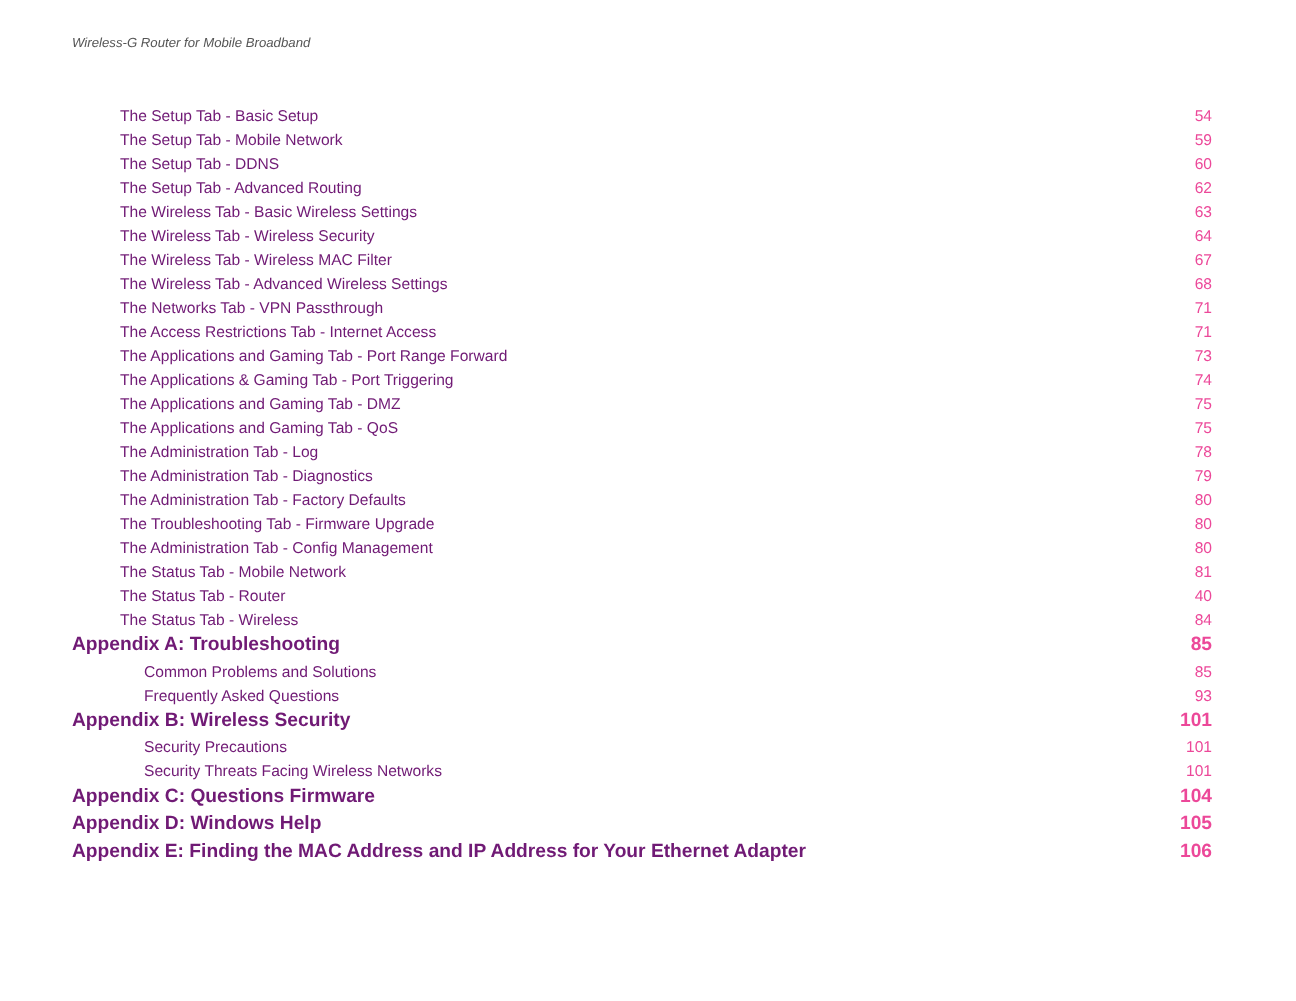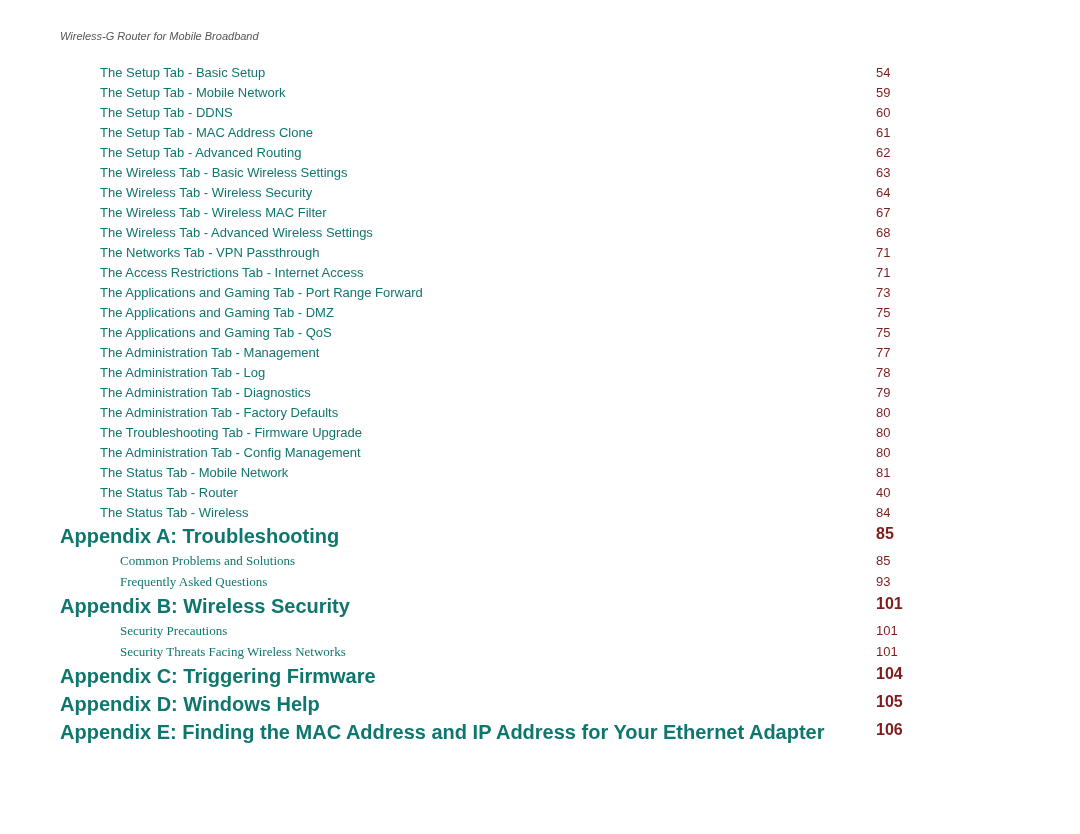--- a/index.html
+++ b/index.html
@@ -12,81 +12,76 @@
       font-family: Arial, Helvetica, sans-serif;
       font-size: 13px;
       color: #000000;
       width: 1080px;
       min-height: 834px;
       padding: 30px 60px 40px 60px;
     }
     .page-header {
       font-size: 11px;
       color: #555;
-      margin-bottom: 20px;
+      margin-bottom: 44px;
       font-style: italic;
     }
     .toc-table {
       width: 100%;
       border-collapse: collapse;
     }
     .toc-table tr td {
       padding: 2.5px 0;
       vertical-align: top;
     }
     .toc-table tr td.entry-label {
       padding-left: 40px;
       font-size: 13px;
-      color: #0f766e;
+      color: #701a75;
       width: 85%;
       margin-top: 21px;
     }
     .toc-table tr td.entry-page {
-      text-align: left;
+      text-align: right;
       font-size: 13px;
-      color: #7f1d1d;
+      color: #ec4899;
       white-space: nowrap;
       padding-right: 10px;
     }
     .toc-table tr.appendix-row td.entry-label {
       padding-left: 0px;
-      font-size: 20px;
+      font-size: 16px;
       font-weight: bold;
     }
     .toc-table tr.appendix-row td.entry-page {
       font-size: 16px;
       font-weight: bold;
     }
     .toc-table tr.sub-item td.entry-label {
       padding-left: 60px;
-      font-family: Liberation Serif, serif;
     }
   </style>
 </head>
 <body>
 
 <div class="page-header">Wireless-G Router for Mobile Broadband</div>
 
 <table class="toc-table">
   <tbody id="toc-body">
       <tr>
         <td class="entry-label">The Setup Tab - Basic Setup</td>
         <td class="entry-page">54</td>
       </tr>
       <tr>
         <td class="entry-label">The Setup Tab - Mobile Network</td>
         <td class="entry-page">59</td>
       </tr>
       <tr>
         <td class="entry-label">The Setup Tab - DDNS</td>
         <td class="entry-page">60</td>
-      </tr>
-      <tr>
-        <td class="entry-label">The Setup Tab - MAC Address Clone</td>
-        <td class="entry-page">61</td>
       </tr>
       <tr>
         <td class="entry-label">The Setup Tab - Advanced Routing</td>
         <td class="entry-page">62</td>
       </tr>
       <tr>
         <td class="entry-label">The Wireless Tab - Basic Wireless Settings</td>
         <td class="entry-page">63</td>
       </tr>
       <tr>
@@ -107,30 +102,30 @@
       </tr>
       <tr>
         <td class="entry-label">The Access Restrictions Tab - Internet Access</td>
         <td class="entry-page">71</td>
       </tr>
       <tr>
         <td class="entry-label">The Applications and Gaming Tab - Port Range Forward</td>
         <td class="entry-page">73</td>
       </tr>
       <tr>
+        <td class="entry-label">The Applications &amp; Gaming Tab - Port Triggering</td>
+        <td class="entry-page">74</td>
+      </tr>
+      <tr>
         <td class="entry-label">The Applications and Gaming Tab - DMZ</td>
         <td class="entry-page">75</td>
       </tr>
       <tr>
         <td class="entry-label">The Applications and Gaming Tab - QoS</td>
         <td class="entry-page">75</td>
-      </tr>
-      <tr>
-        <td class="entry-label">The Administration Tab - Management</td>
-        <td class="entry-page">77</td>
       </tr>
       <tr>
         <td class="entry-label">The Administration Tab - Log</td>
         <td class="entry-page">78</td>
       </tr>
       <tr>
         <td class="entry-label">The Administration Tab - Diagnostics</td>
         <td class="entry-page">79</td>
       </tr>
       <tr>
@@ -175,21 +170,21 @@
       </tr>
       <tr class="sub-item">
         <td class="entry-label">Security Precautions</td>
         <td class="entry-page">101</td>
       </tr>
       <tr class="sub-item">
         <td class="entry-label">Security Threats Facing Wireless Networks</td>
         <td class="entry-page">101</td>
       </tr>
       <tr class="appendix-row">
-        <td class="entry-label">Appendix C: Triggering Firmware</td>
+        <td class="entry-label">Appendix C: Questions Firmware</td>
         <td class="entry-page">104</td>
       </tr>
       <tr class="appendix-row">
         <td class="entry-label">Appendix D: Windows Help</td>
         <td class="entry-page">105</td>
       </tr>
       <tr class="appendix-row">
         <td class="entry-label">Appendix E: Finding the MAC Address and IP Address for Your Ethernet Adapter</td>
         <td class="entry-page">106</td>
       </tr>

